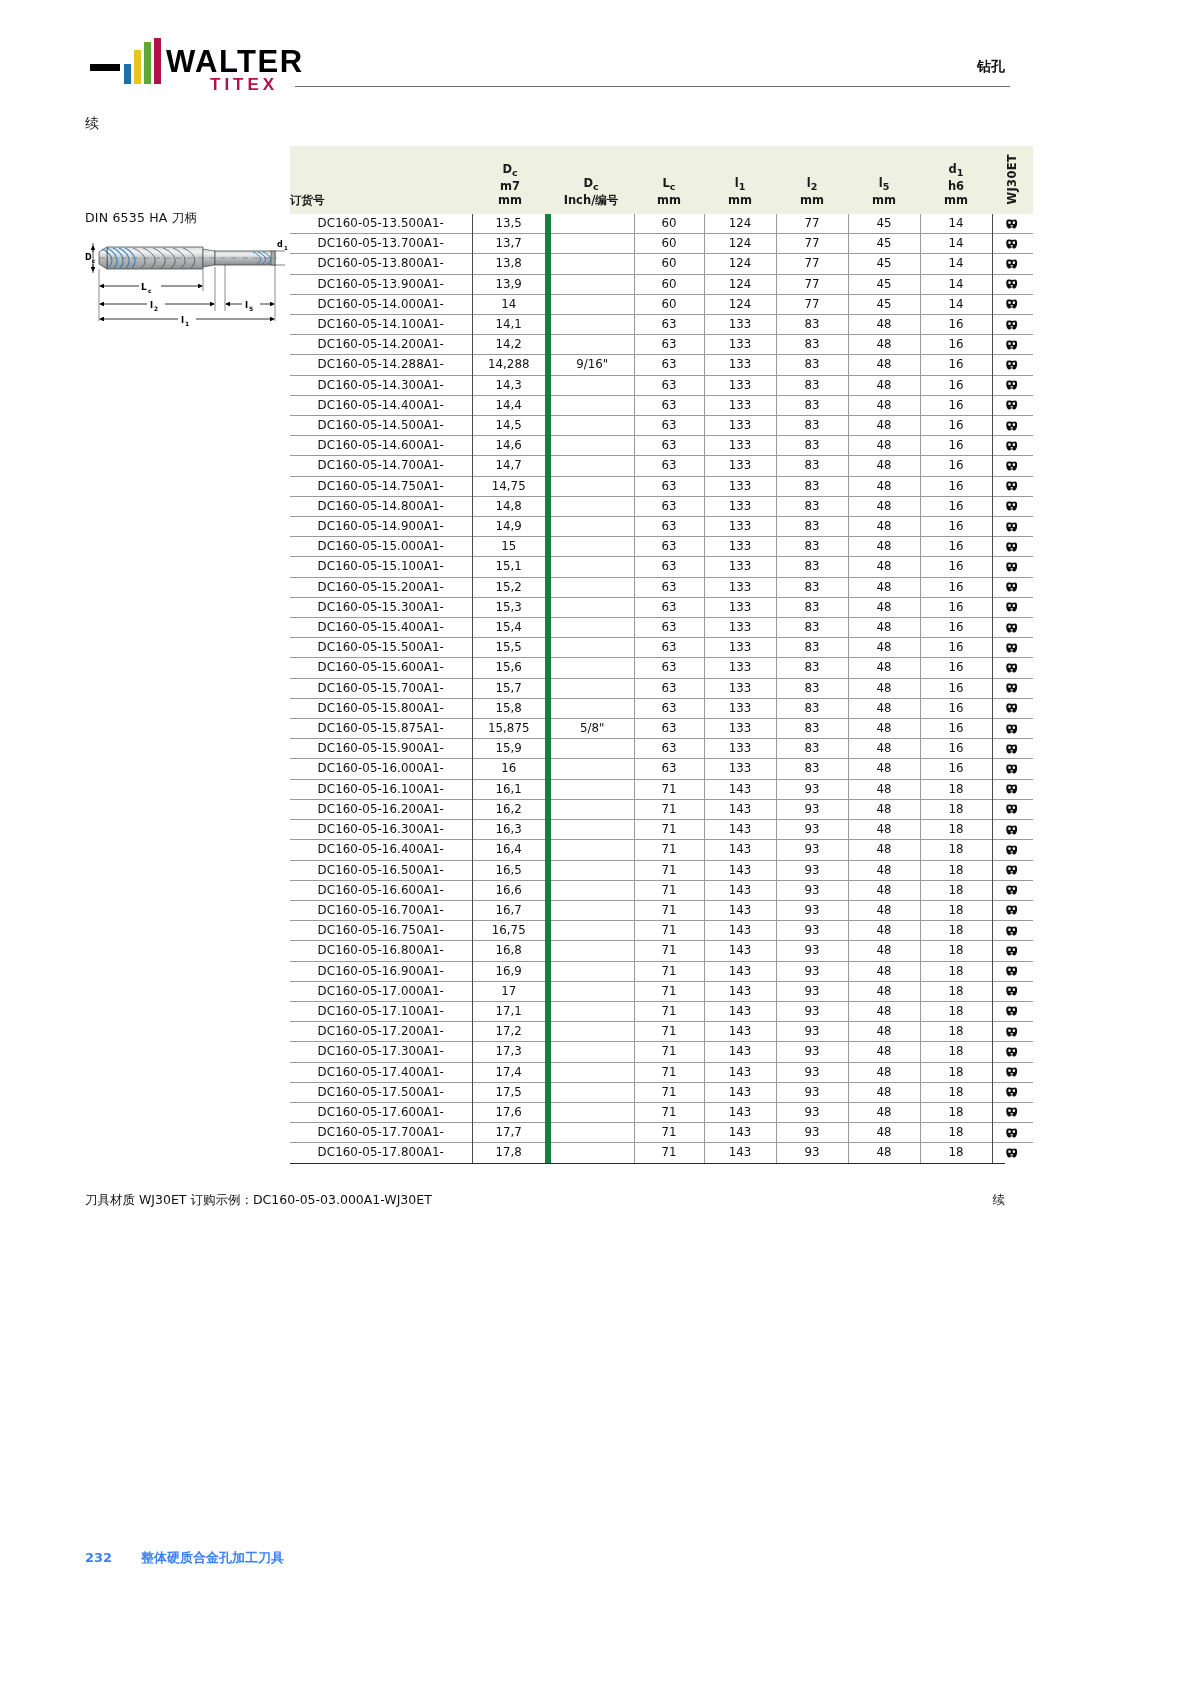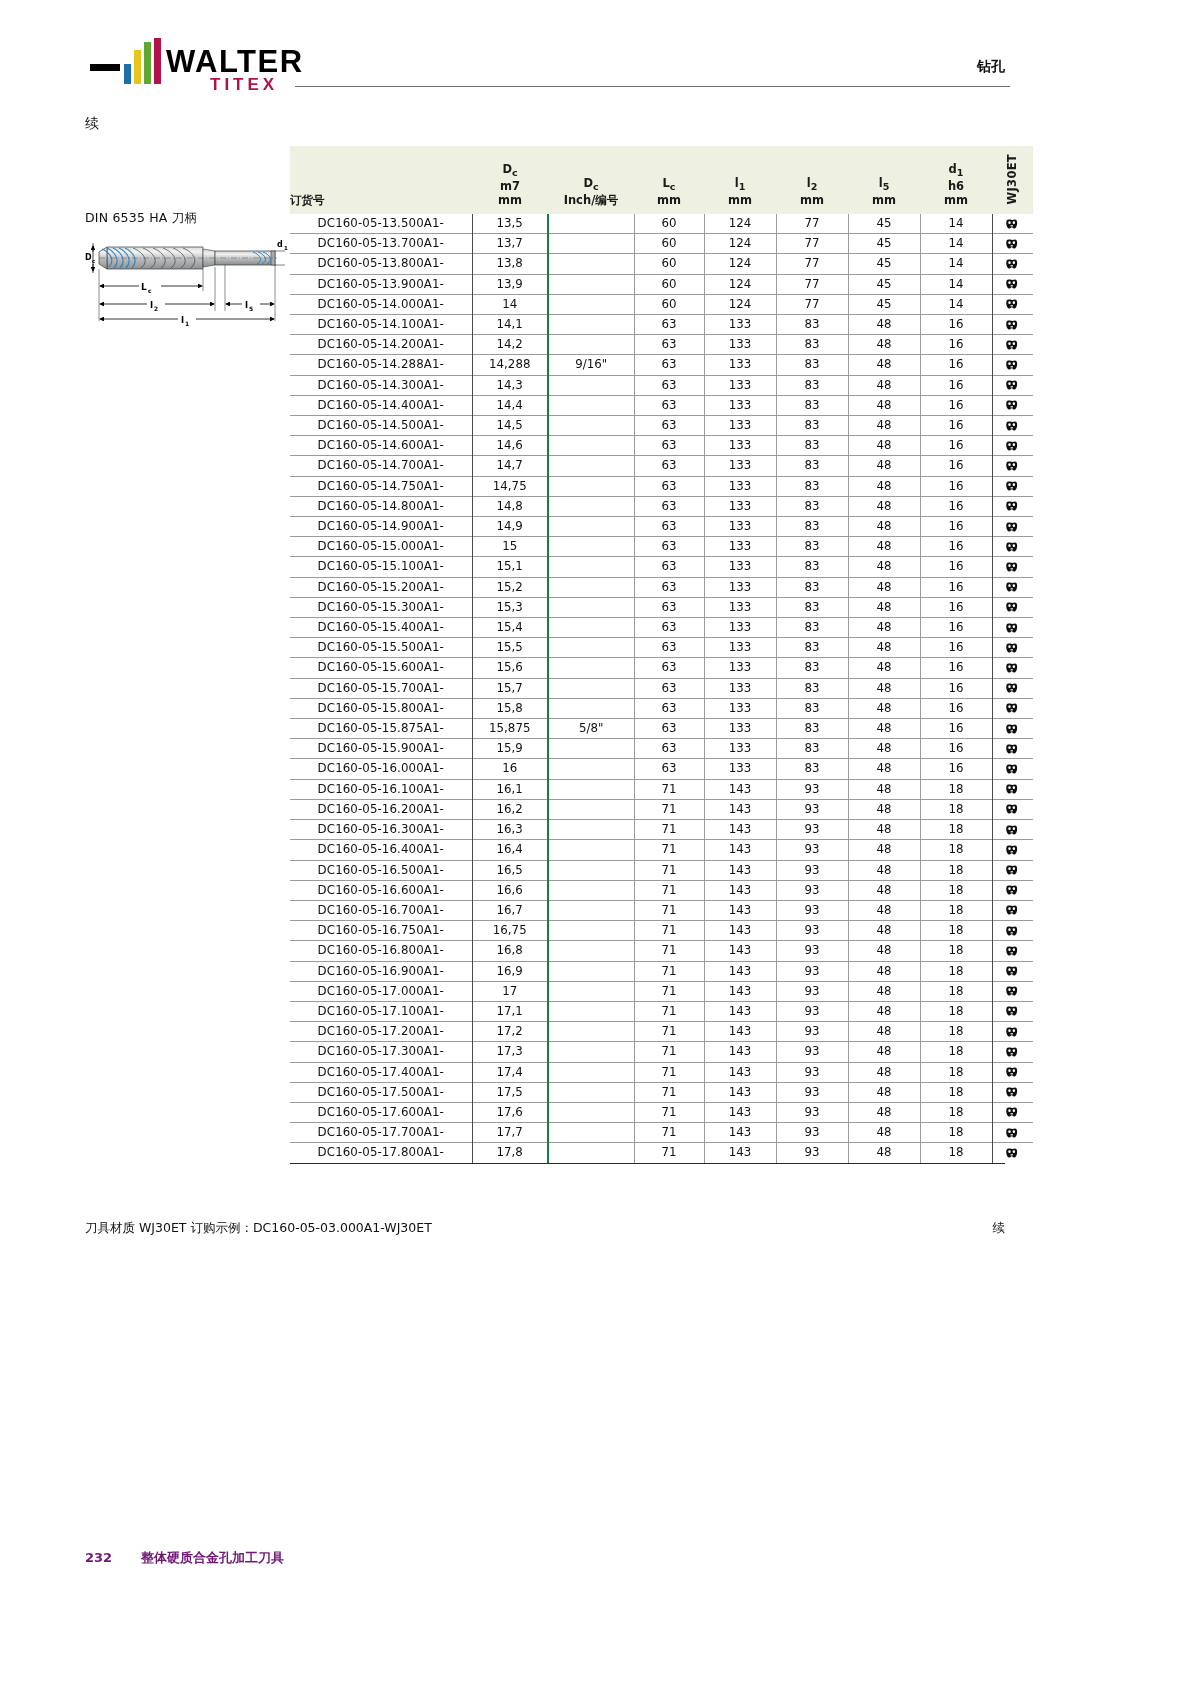--- a/index.html
+++ b/index.html
@@ -118,50 +118,49 @@
     color:#111;
   }
   table.spec tbody tr:first-child td{ border-top:none; }
   td.order{
     text-align:left; padding-left:6px;
     letter-spacing:.1px;
   }
   
   td.order, th.h-order{ border-right:1px solid #4a4a4a; }
   td.dci, th.w-dci{ border-right:1px solid #9a9a9a; }
-  td.dcm, th.w-dcm{ border-right:2px solid #15803d; }
+  td.dcm, th.w-dcm{ border-right:6px solid #15803d; }
   td.lc, th.w-lc{ border-right:1px solid #9a9a9a; }
   td.l1, th.w-l1{ border-right:1px solid #9a9a9a;margin-top:17px; }
   td.l2, th.w-l2{ border-right:1px solid #9a9a9a; }
   td.l5, th.w-l5{ border-right:1px solid #9a9a9a; }
   td.d1, th.w-d1{ border-right:1px solid #4a4a4a;text-align:center; }
 
   .grade-icon{
     display:inline-block; width:13px; height:12px; vertical-align:middle;
   }
 
   .table-bottom-rule{
     width:715px; height:1.6px; background:#2b2b2b; margin-top:0;
   }
 
   
   .note-row{
     position:absolute; left:85px; width:920px;
     display:flex; justify-content:space-between; align-items:baseline;
     font-family:"DejaVu Sans", sans-serif;
-    margin-top:28px;
   }
   .note-text{ font-size:12.5px; color:#111; }
   .note-cont{ font-size:12.5px; color:#111; }
 
   
   .page-footer{
     position:absolute; left:85px; bottom:130px;
     font-family:"DejaVu Sans", sans-serif;
-    font-size:13px; font-weight:700; color:#701a75;
+    font-size:13px; font-weight:700; color:#3b82f6;
   }
   .page-footer .num{ display:inline-block; width:56px; }
 </style>
 </head>
 <body>
 
 <div class="page-header">
   <div class="logo">
     <div class="logo-dash"></div>
     <div class="bar b1"></div>

